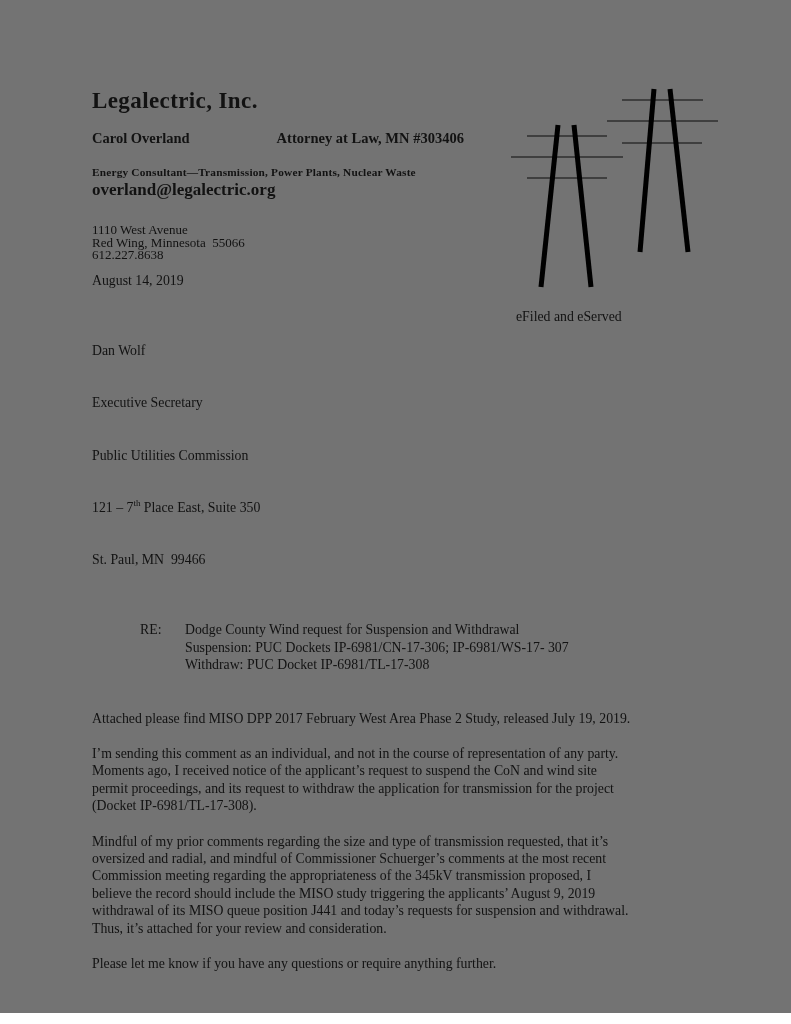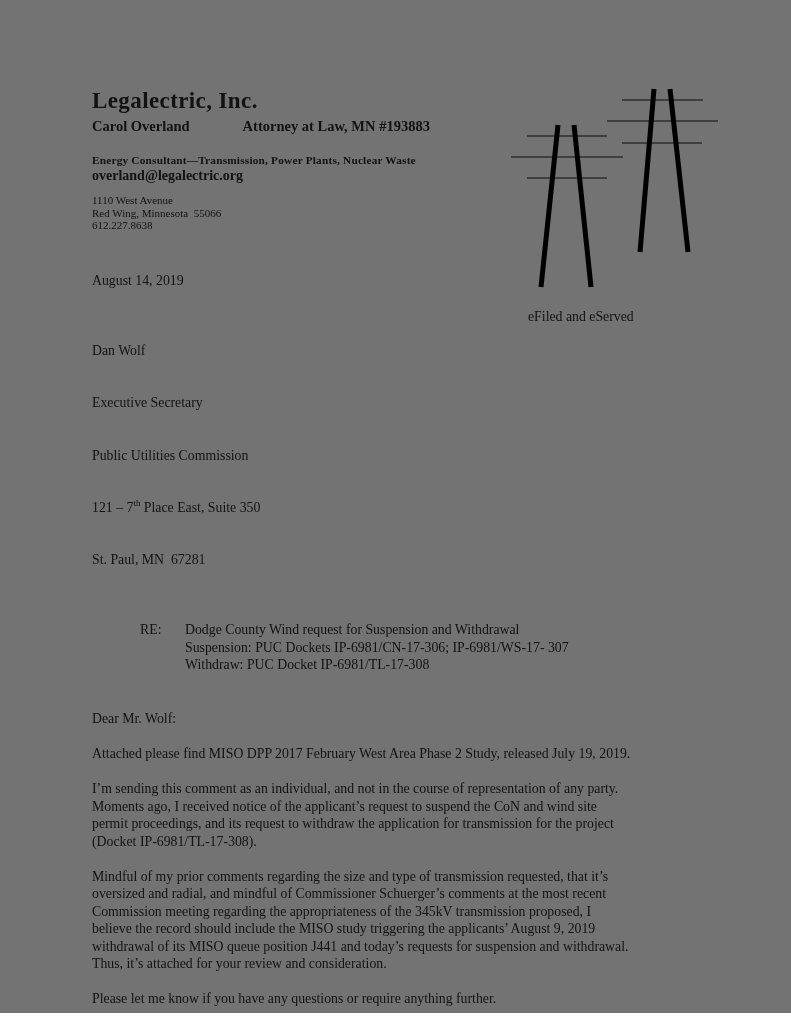--- a/index.html
+++ b/index.html
@@ -9,56 +9,56 @@
     height: 1013px;
     background: #737373;
     color: #121212;
     font-family: Liberation Serif, serif;
     overflow: hidden;
   }
 
   
   .letterhead { position: absolute; left: 92px; top: 88px; }
   .company { font-size: 23px; font-weight: bold; letter-spacing: 0.4px; }
-  .name-row { display: flex; margin-top: 4px; font-size: 14.5px; font-weight: bold; }
+  .name-row { display: flex; margin-top: 16px; font-size: 14.5px; font-weight: bold; gap: 34px; }
   .lh-title { margin-left: 53px; }
   .tagline { font-size: 11.3px; font-weight: bold; margin-top: 19px; letter-spacing: 0.2px; }
-  .email   { font-size: 14px; font-weight: bold; margin-top: 2px; }
-  .lh-address { margin-top: 10px; font-size: 11px; line-height: 12.5px; }
+  .email   { font-size: 17px; font-weight: bold; margin-top: 2px; }
+  .lh-address { margin-top: 24px; font-size: 13px; line-height: 12.5px; }
   .lh-address div { white-space: pre-wrap; }
 
   
   .towers { position: absolute; left: 500px; top: 80px; width: 240px; height: 215px; }
   .towers .leg  { stroke: #000000; stroke-width: 5; stroke-linecap: butt; }
   .towers .wire { stroke: #2e2e2e; stroke-width: 1.6; }
 
   
   .letter-body {
     position: absolute; left: 92px; top: 272px; width: 660px;
     font-size: 13.8px; line-height: 17.4px;
   }
   .letter-body .blk { margin: 0 0 18px 0; white-space: pre-wrap; }
-  .efiled { position: absolute; left: 436px; top: 36px; white-space: pre; }
+  .efiled { position: absolute; left: 424px; top: 36px; white-space: pre; }
   .recipient div { white-space: pre-wrap; }
   sup { font-size: 9px; line-height: 0; vertical-align: super; }
 
   .re-block { display: flex; margin: 0 0 36px 48px; }
   .re-label { width: 45px; flex: none; }
   .re-lines .line { white-space: pre-wrap; }
 </style>
 </head>
 <body>
 
 <div class="page">
 
   <header class="letterhead">
     <div class="company">Legalectric, Inc.</div>
     <div class="name-row">
       <span class="lh-name">Carol Overland</span>
-      <span class="lh-title">Attorney at Law, MN #193883</span>
+      <span class="lh-title">Attorney at Law, MN #303406</span>
     </div>
     <div class="tagline">Energy Consultant—Transmission, Power Plants, Nuclear Waste</div>
     <div class="email">overland@legalectric.org</div>
     <div class="lh-address">
       <div>1110 West Avenue</div>
       <div>Red Wing, Minnesota  55066</div>
       <div>612.227.8638</div>
     </div>
   </header>
 
@@ -80,33 +80,32 @@
   <main class="letter-body" style="position:absolute;">
     <p class="blk date">August 14, 2019</p>
 
     <div class="efiled">eFiled and eServed</div>
 
     <div class="blk recipient">
       <div>Dan Wolf</div>
       <div>Executive Secretary</div>
       <div>Public Utilities Commission</div>
       <div><span>121 – 7</span><sup>th</sup><span> Place East, Suite 350</span></div>
-      <div>St. Paul, MN  67281</div>
+      <div>St. Paul, MN  99466</div>
     </div>
 
     <div class="re-block">
       <div class="re-label">RE:</div>
       <div class="re-lines">
         <div class="line">Dodge County Wind request for Suspension and Withdrawal</div>
         <div class="line">Suspension: PUC Dockets IP-6981/CN-17-306; IP-6981/WS-17- 307</div>
         <div class="line">Withdraw: PUC Docket IP-6981/TL-17-308</div>
       </div>
     </div>
 
-    <p class="blk">Dear Mr. Wolf:</p>
 
     <p class="blk para">Attached please find MISO DPP 2017 February West Area Phase 2 Study, released July 19, 2019.</p>
     <p class="blk para">I’m sending this comment as an individual, and not in the course of representation of any party.
 Moments ago, I received notice of the applicant’s request to suspend the CoN and wind site
 permit proceedings, and its request to withdraw the application for transmission for the project
 (Docket IP-6981/TL-17-308).</p>
     <p class="blk para">Mindful of my prior comments regarding the size and type of transmission requested, that it’s
 oversized and radial, and mindful of Commissioner Schuerger’s comments at the most recent
 Commission meeting regarding the appropriateness of the 345kV transmission proposed, I
 believe the record should include the MISO study triggering the applicants’ August 9, 2019

